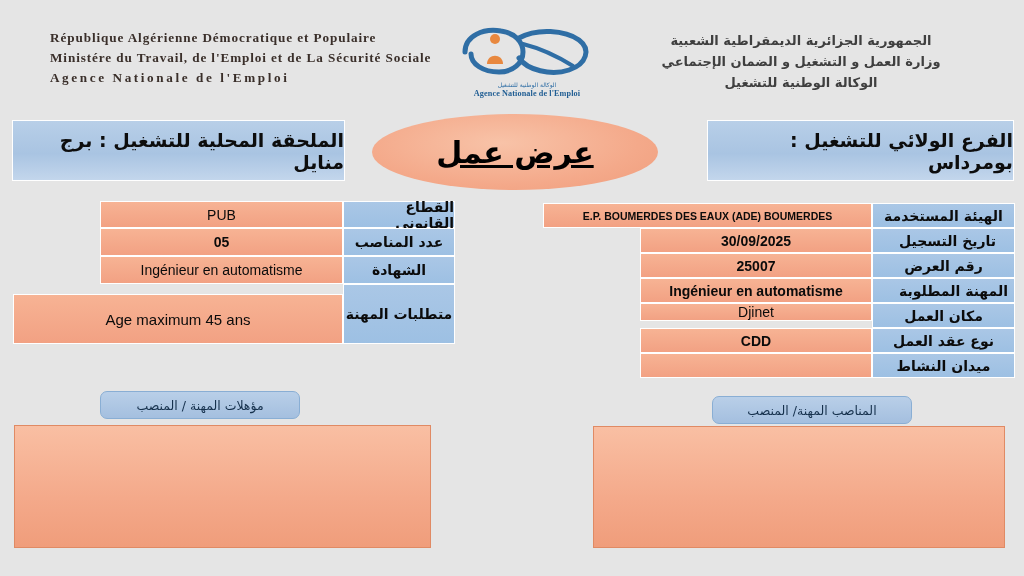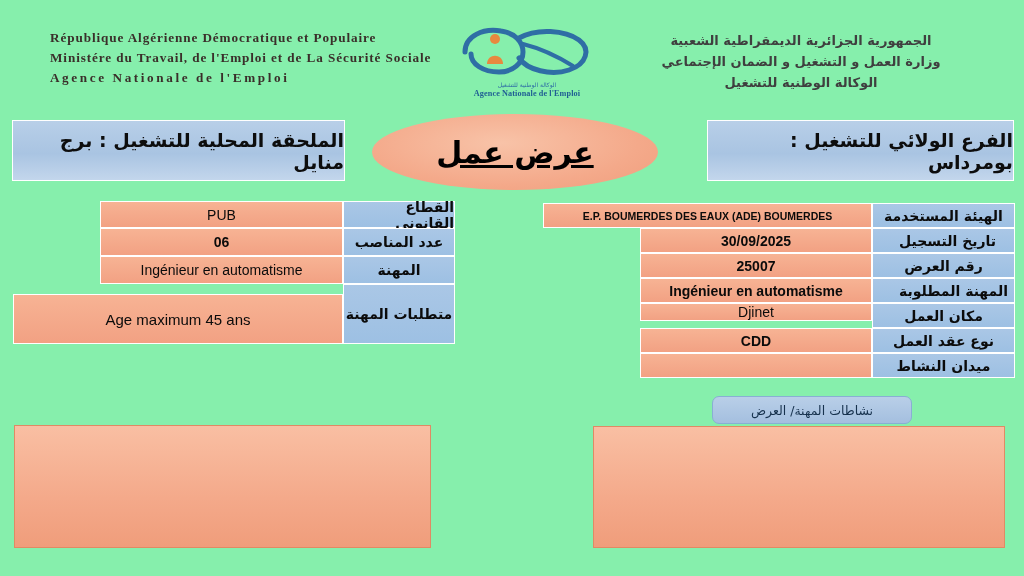--- a/index.html
+++ b/index.html
@@ -7,21 +7,21 @@
     padding: 0;
     background: #ffffff;
   }
   body {
     font-family: "Liberation Sans", sans-serif;
   }
   #page {
     position: relative;
     width: 1024px;
     height: 576px;
-    background: #86efac;
+    background: #e5e5e5;
     overflow: hidden;
   }
 
   
   .hdr-fr {
     position: absolute;
     left: 50px;
     top: 28px;
     width: 400px;
     color: #3a2f2a;
@@ -220,27 +220,28 @@
     <div class="cell cell-value bold" style="left:640px; top:278px; width:232px; height:25px;">Ingénieur en automatisme</div>
     <div class="cell cell-value" style="left:640px; top:303px; width:232px; height:18px;">Djinet</div>
     <div class="cell cell-value bold" style="left:640px; top:328px; width:232px; height:25px;text-align:center;">CDD</div>
     <div class="cell cell-value empty" style="left:640px; top:353px; width:232px; height:25px;"></div>
   </div>
 
   <div>
 
     <div class="cell cell-label" style="left:343px; top:201px; width:112px; height:27px;">القطاع القانوني</div>
     <div class="cell cell-label" style="left:343px; top:228px; width:112px; height:28px;">عدد المناصب</div>
-    <div class="cell cell-label" style="left:343px; top:256px; width:112px; height:28px;">المهنة</div>
+    <div class="cell cell-label" style="left:343px; top:256px; width:112px; height:28px;">الشهادة</div>
     <div class="cell cell-label" style="left:343px; top:284px; width:112px; height:60px;">متطلبات المهنة</div>
 
     <div class="cell cell-value" style="left:100px; top:201px; width:243px; height:27px;">PUB</div>
-    <div class="cell cell-value bold" style="left:100px; top:228px; width:243px; height:28px;">06</div>
+    <div class="cell cell-value bold" style="left:100px; top:228px; width:243px; height:28px;">05</div>
     <div class="cell cell-value" style="left:100px; top:256px; width:243px; height:28px;">Ingénieur en automatisme</div>
     <div class="cell cell-value" style="left:13px; top:294px; width:330px; height:50px; font-size:15px;">Age maximum 45 ans</div>
   </div>
 
+  <div class="caption" id="caption-left">مؤهلات المهنة / المنصب</div>
   <div class="panel" id="panel-left"></div>
 
-  <div class="caption" id="caption-right">نشاطات المهنة/ العرض</div>
+  <div class="caption" id="caption-right">المناصب المهنة/ المنصب</div>
   <div class="panel" id="panel-right"></div>
 
 </div>
 
 </body></html>

